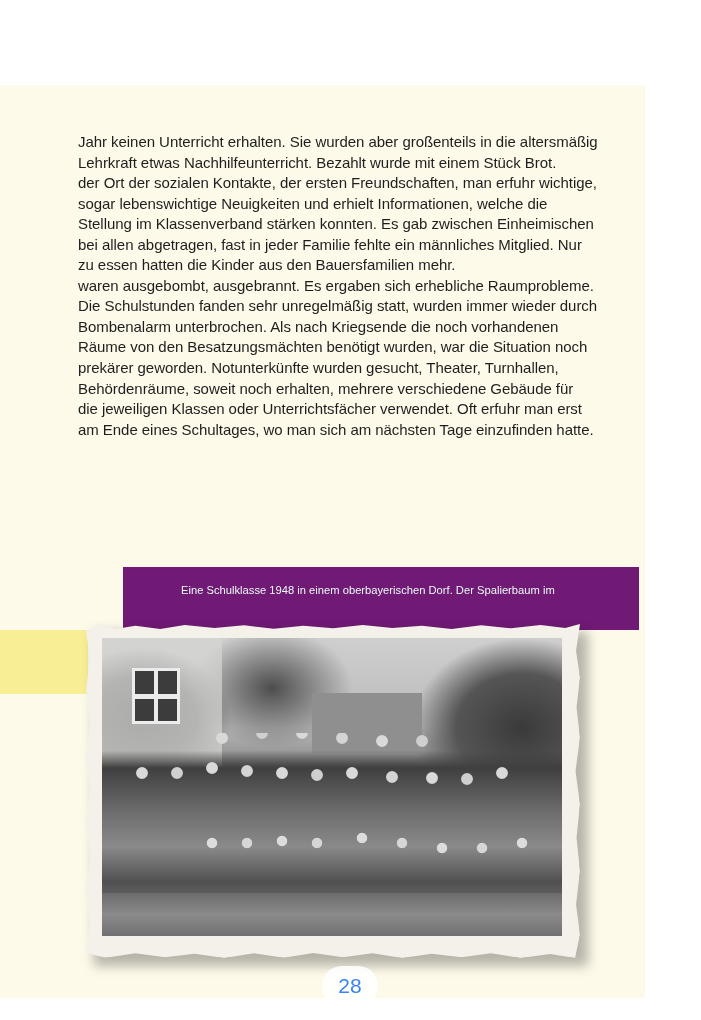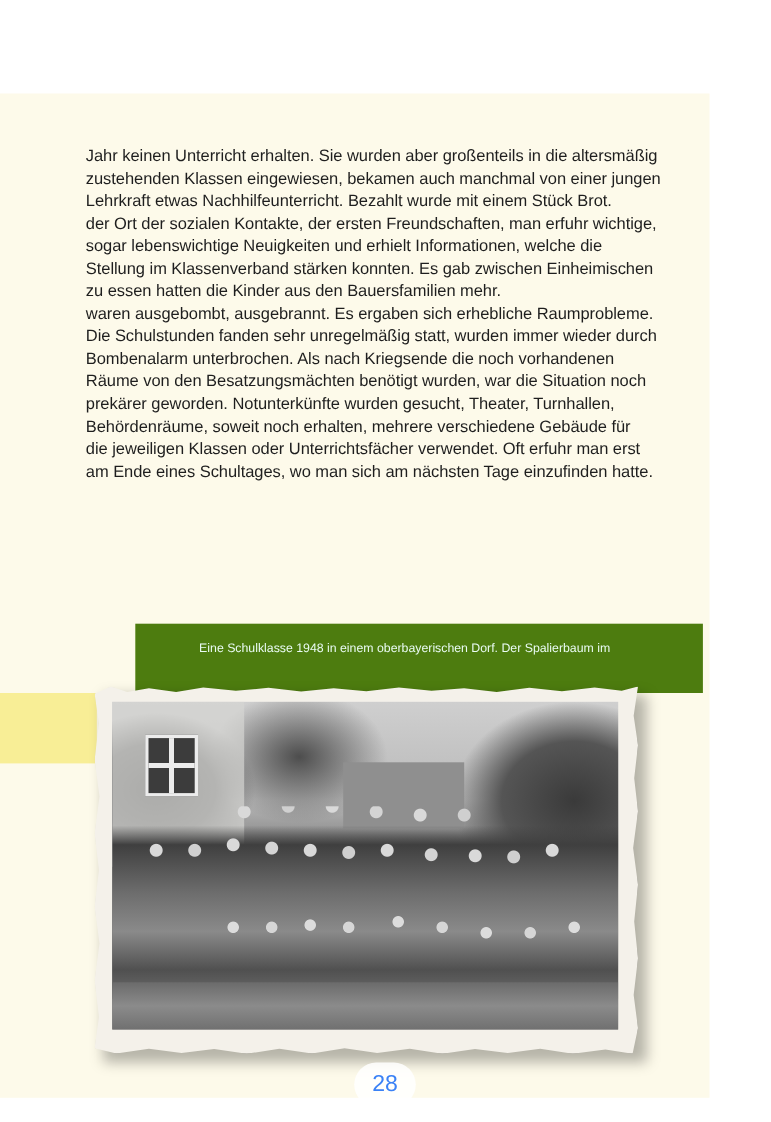--- a/index.html
+++ b/index.html
@@ -14,21 +14,21 @@
     }
     .body-text {
       position: absolute; left: 78px; top: 132px; width: 535px;
       font-size: 15px; line-height: 20.55px; color: #1e1e1e;
       letter-spacing: -0.05px;
     }
     .body-text .line { display: block; white-space: nowrap; }
     .body-text .indent { padding-left: 13px; }
     .caption-band {
       position: absolute; left: 123px; top: 567px; width: 516px; height: 63px;
-      background: #4d7c0f;
+      background: #701a75;
     }
     .caption-text {
       position: absolute; left: 58px; top: 17px;
       font-size: 11.2px; line-height: 13.5px; color: #e9fbf3;
       white-space: nowrap;
     }
     .yellow-block {
       position: absolute; left: 0; top: 630px; width: 88px; height: 64px;
       background: #f8ee96;
     }
@@ -110,25 +110,25 @@
       font-size: 21px; color: #3b82f6;
     }
   </style>
 </head>
 <body>
 
 <div class="page-panel"></div>
 
 <div class="body-text">
   <span class="line">Jahr keinen Unterricht erhalten. Sie wurden aber großenteils in die altersmäßig</span>
-  <span class="line">zustehenden Klassen eingewiesen, bekamen auch manchmal von einer jungen</span>
   <span class="line">Lehrkraft etwas Nachhilfeunterricht. Bezahlt wurde mit einem Stück Brot.</span>
   <span class="line">der Ort der sozialen Kontakte, der ersten Freundschaften, man erfuhr wichtige,</span>
   <span class="line">sogar lebenswichtige Neuigkeiten und erhielt Informationen, welche die</span>
   <span class="line">Stellung im Klassenverband stärken konnten. Es gab zwischen Einheimischen</span>
+  <span class="line">bei allen abgetragen, fast in jeder Familie fehlte ein männliches Mitglied. Nur</span>
   <span class="line">zu essen hatten die Kinder aus den Bauersfamilien mehr.</span>
   <span class="line">waren ausgebombt, ausgebrannt. Es ergaben sich erhebliche Raumprobleme.</span>
   <span class="line">Die Schulstunden fanden sehr unregelmäßig statt, wurden immer wieder durch</span>
   <span class="line">Bombenalarm unterbrochen. Als nach Kriegsende die noch vorhandenen</span>
   <span class="line">Räume von den Besatzungsmächten benötigt wurden, war die Situation noch</span>
   <span class="line">prekärer geworden. Notunterkünfte wurden gesucht, Theater, Turnhallen,</span>
   <span class="line">Behördenräume, soweit noch erhalten, mehrere verschiedene Gebäude für</span>
   <span class="line">die jeweiligen Klassen oder Unterrichtsfächer verwendet. Oft erfuhr man erst</span>
   <span class="line">am Ende eines Schultages, wo man sich am nächsten Tage einzufinden hatte.</span>
 </div>

